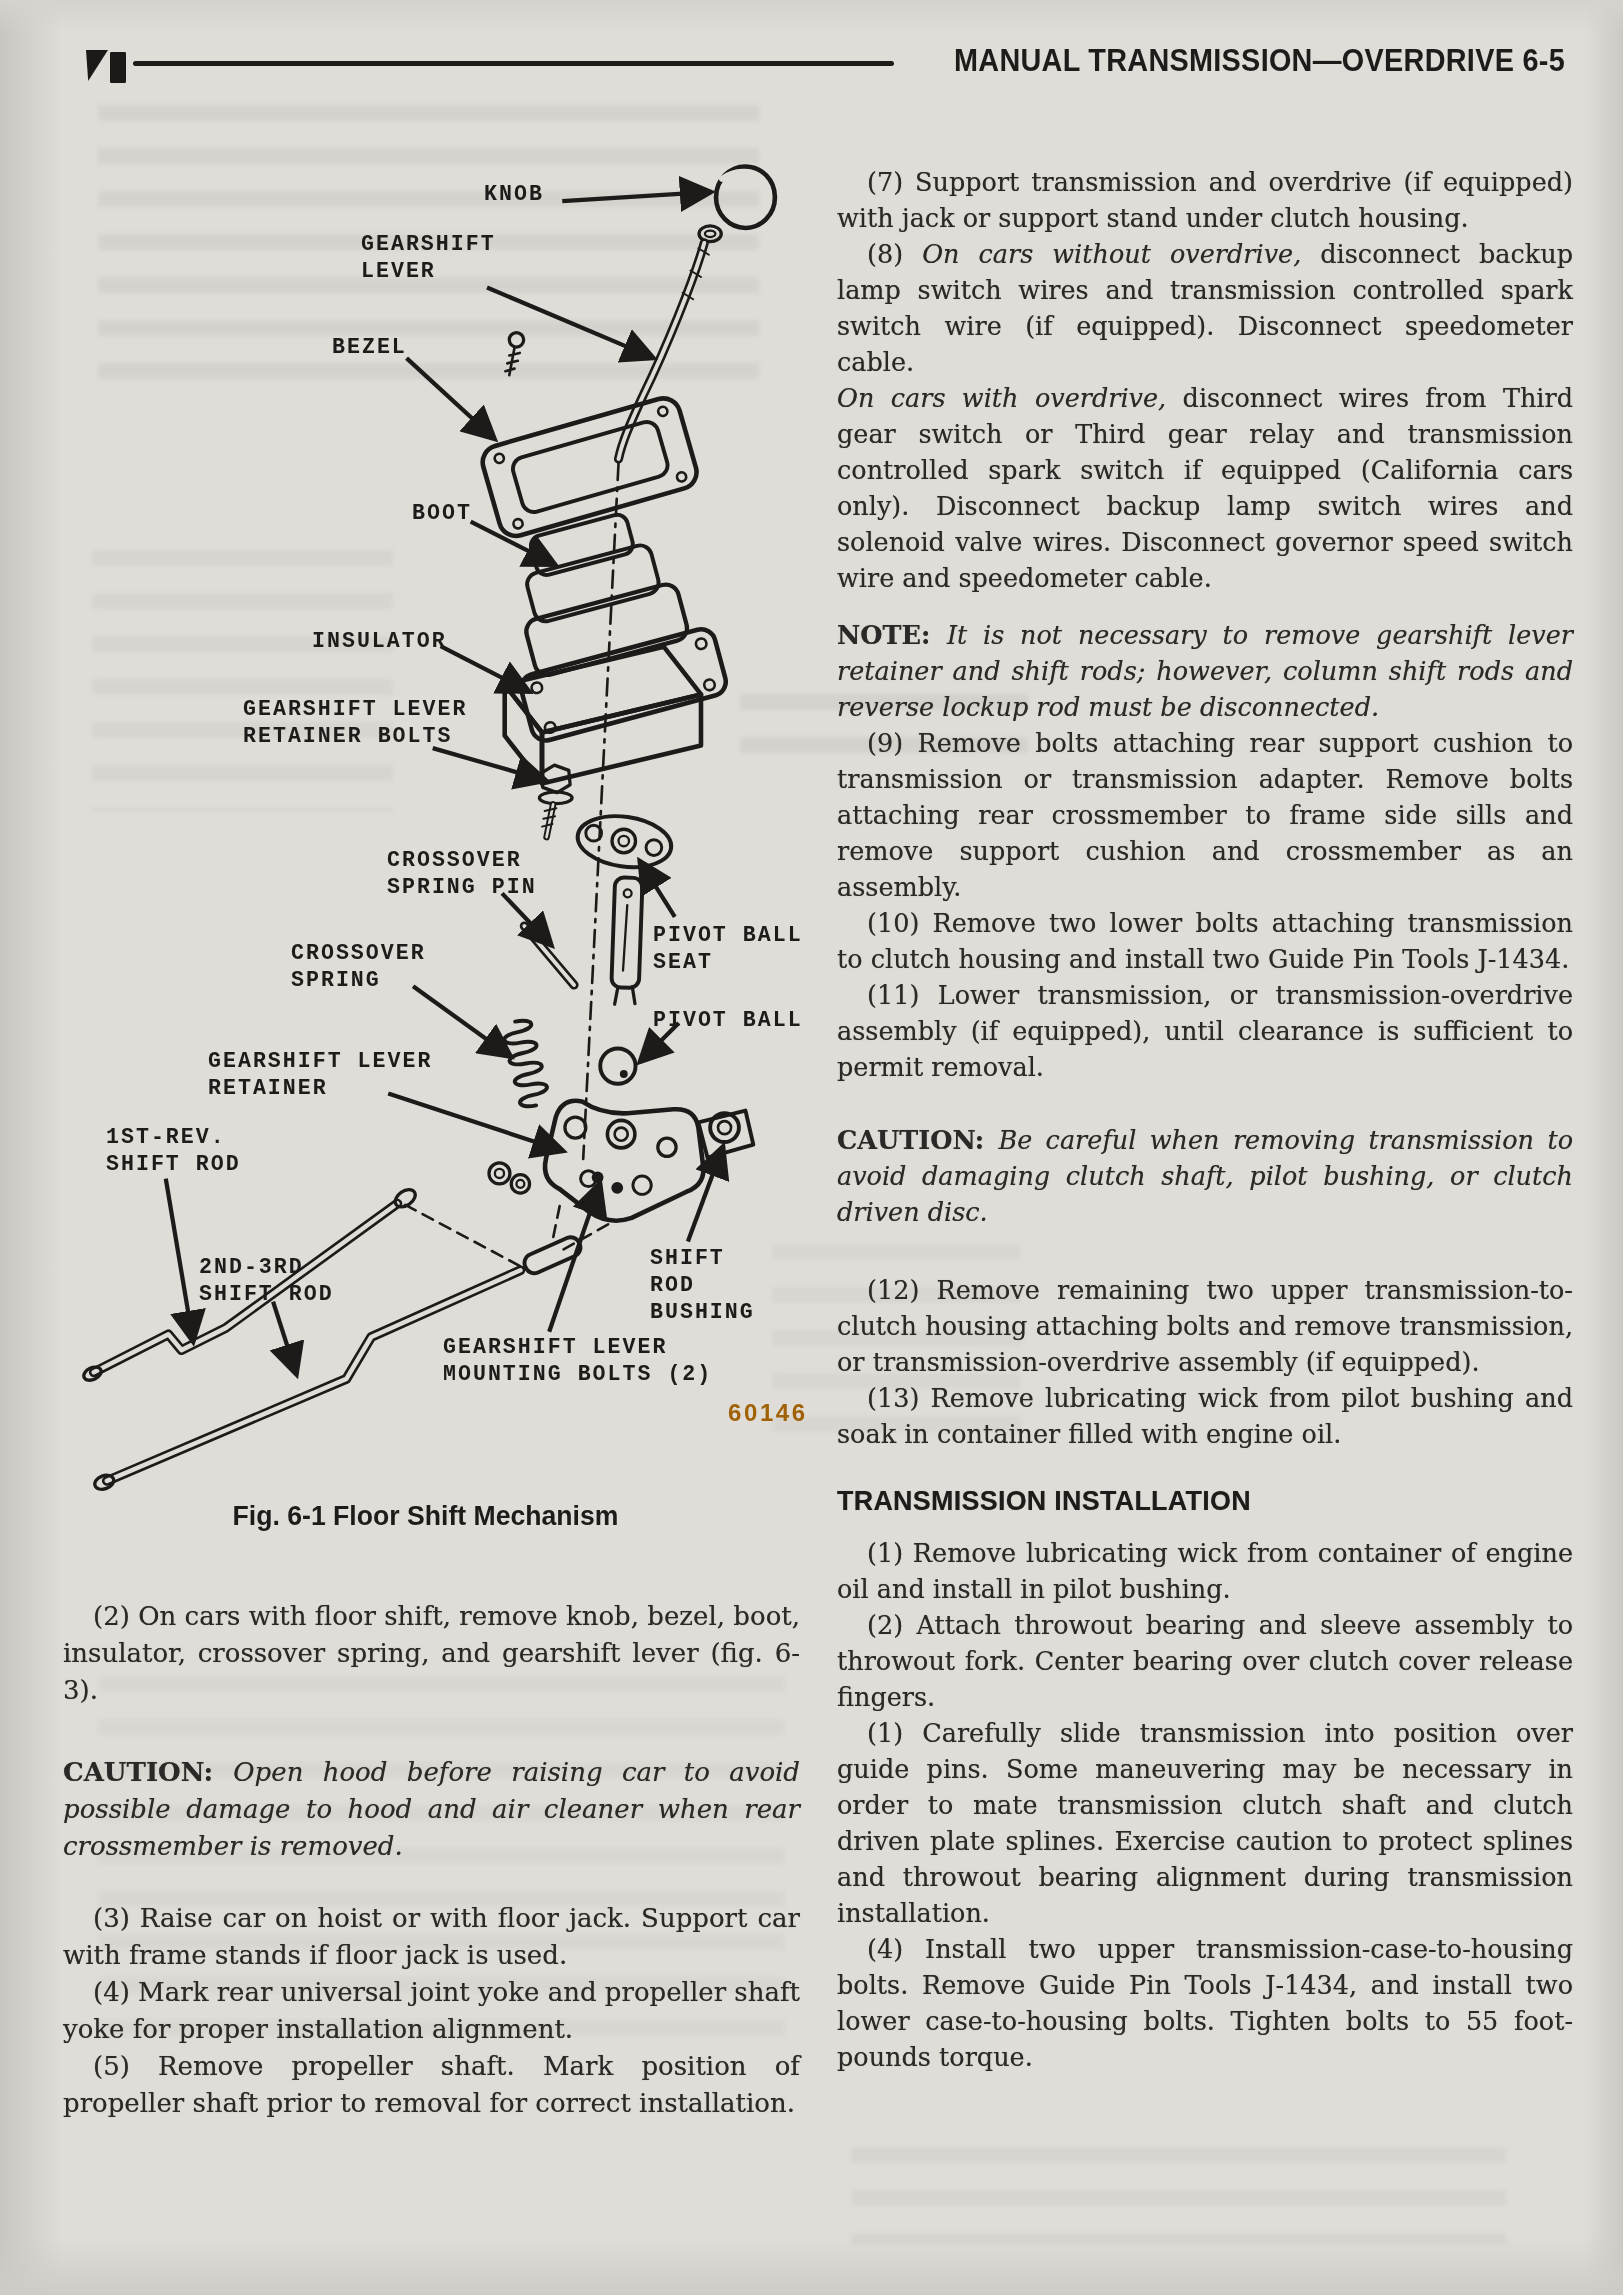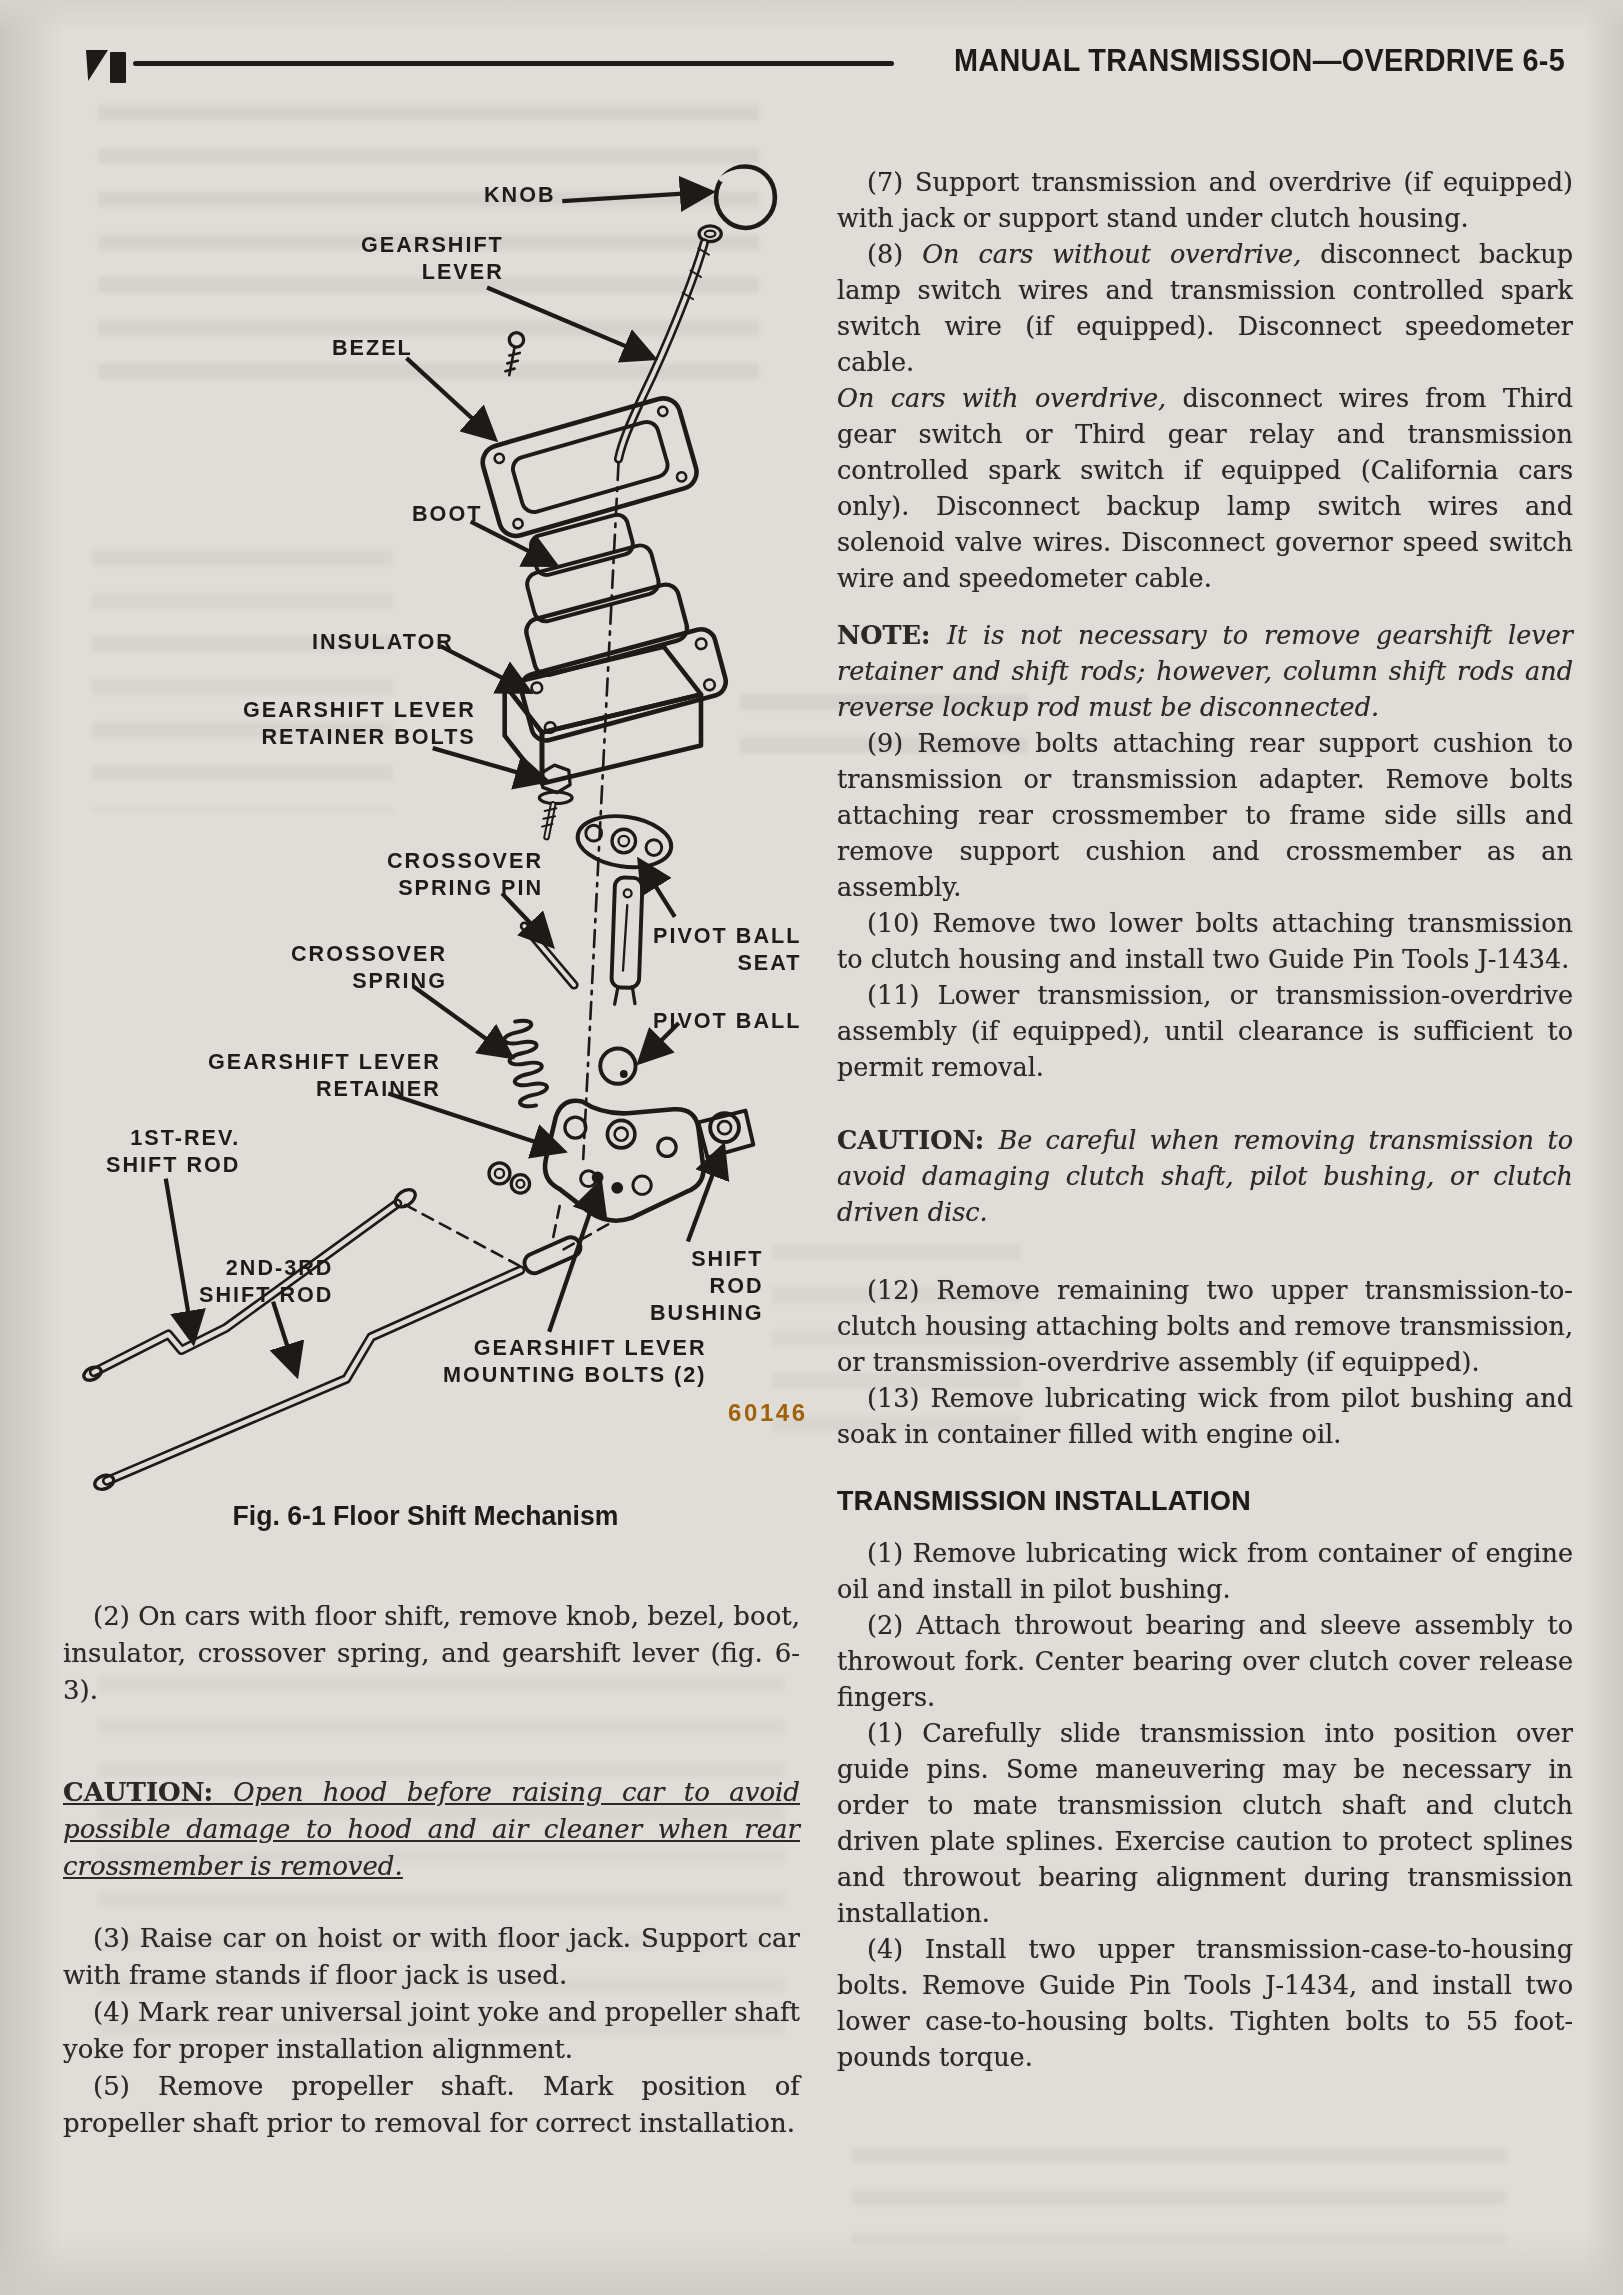--- a/index.html
+++ b/index.html
@@ -23,38 +23,38 @@
   #corner-mark-tri{position:absolute;left:86px;top:50px;width:22px;height:31px;background:#1b1a18;
     clip-path:polygon(0 0,100% 0,10% 100%);}
   #corner-mark-bar{position:absolute;left:110px;top:52px;width:15.7px;height:31px;background:#1b1a18;border-radius:1.3px;}
   #header-rule{position:absolute;left:133px;top:61px;width:761px;height:5.2px;background:#1d1c1a;border-radius:2.6px;}
   #header-title{position:absolute;right:58px;top:43px;font-family:"Liberation Sans",sans-serif;
     font-weight:bold;font-size:31px;letter-spacing:0.3px;transform:scaleX(.93);transform-origin:100% 50%;
     color:#1d1c1a;white-space:nowrap;}
   
   #figure-art{position:absolute;left:65px;top:164px;width:759px;height:1375px;}
   #fig-labels{position:absolute;left:65px;top:164px;width:759px;height:1375px;pointer-events:none;}
-  .fig-label{position:absolute;font-family:Liberation Sans, sans-serif;font-weight:bold;
-    font-size:21.6px;line-height:27px;letter-spacing:2px;color:#1d1c1a;white-space:nowrap;text-align:right;}
+  .fig-label{position:absolute;font-family:Liberation Mono, monospace;font-weight:bold;
+    font-size:21.6px;line-height:27px;letter-spacing:2px;color:#1d1c1a;white-space:nowrap;}
   #fig-code{position:absolute;left:728px;top:1399px;font-family:"Liberation Sans",sans-serif;
     font-weight:bold;font-size:24px;letter-spacing:2.6px;color:#a16207;}
   #fig-caption{position:absolute;left:62px;top:1500px;width:727px;text-align:center;
     font-family:"Liberation Sans",sans-serif;font-weight:bold;font-size:28px;color:#1d1c1a;
     transform:scaleX(.95);}
   
   .col{position:absolute;text-align:justify;font-size:26px;line-height:37px;color:#2a2927;
     text-shadow:0 0 0.7px rgba(42,41,39,.55);}
   #left-col{left:63px;top:1598px;width:737px;}
   #right-col{left:837px;top:164px;width:736px;line-height:36px;font-size:25.5px;}
   .col p{margin:0;}
   p.step{text-indent:30px;}
   p.plain{text-indent:0;}
   p.note{margin-top:21px;}
   p.caution{margin-top:37px;margin-bottom:42px;}
-  #left-col p.caution{margin-top:65px;margin-bottom:35px;text-decoration:underline;}
+  #left-col p.caution{margin-top:45px;margin-bottom:35px;}
   p.heading{font-family:"Liberation Sans",sans-serif;font-weight:bold;font-size:28px;
     letter-spacing:0.3px;margin-top:31px;margin-bottom:15.7px;text-indent:0;color:#1d1c1a;
     transform:scaleX(.96);transform-origin:0 50%;}
   .s-bold{font-weight:bold;}
   .s-italic{font-style:italic;}
   
   .ink{stroke:#1c1b19;fill:none;stroke-linecap:round;stroke-linejoin:round;}
   .paper{stroke:#e0ddd8;fill:none;stroke-linecap:round;stroke-linejoin:round;}
 </style>
 </head>

